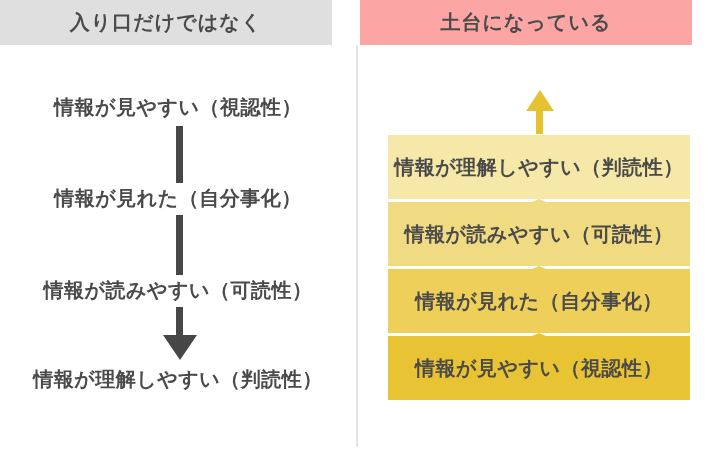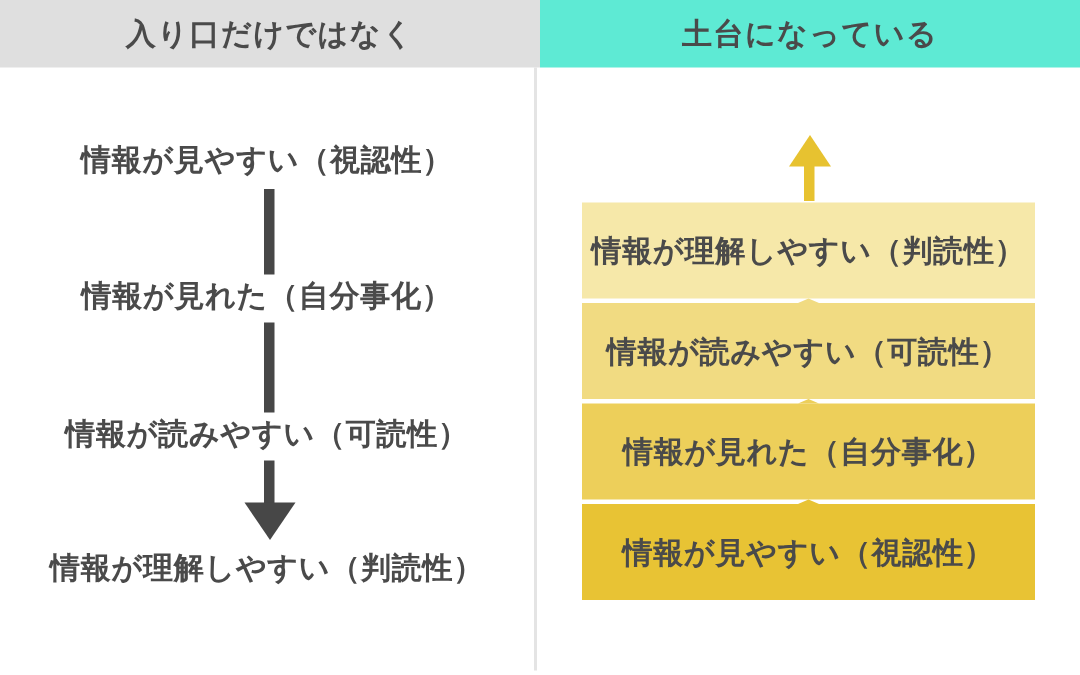--- a/index.html
+++ b/index.html
@@ -2,26 +2,26 @@
 <html><head>
 <meta charset="utf-8">
 <style>
   * { margin:0; padding:0; box-sizing:border-box; }
   body { background:#ffffff; }
   .canvas {
     position:relative; width:720px; height:450px; background:#ffffff;
     font-family:"Liberation Sans","DejaVu Sans",sans-serif; overflow:hidden;
   }
   .header {
-    position:absolute; top:0; height:45px; width:360px;
+    position:absolute; top:0; height:45px; width:332px;
     display:flex; align-items:center; justify-content:center;
     font-size:20px; font-weight:bold; color:#4A4A4A; letter-spacing:1px;
   }
   .header-left  { left:0;     background:#DFDFDF; }
-  .header-right { left:360px; background:#5eead4; }
+  .header-right { left:360px; background:#fca5a5; }
   .divider { position:absolute; left:356px; top:45px; width:2px; height:402px; background:#E4E4E4; }
 
   
   .flow-item {
     position:absolute; left:0; width:356px; height:30px; line-height:30px;
     text-align:center; font-size:20px; font-weight:bold; color:#4A4A4A; letter-spacing:0.5px;
   }
   .item-1 { top:92px; }
   .item-2 { top:183px; }
   .item-3 { top:275px; }

